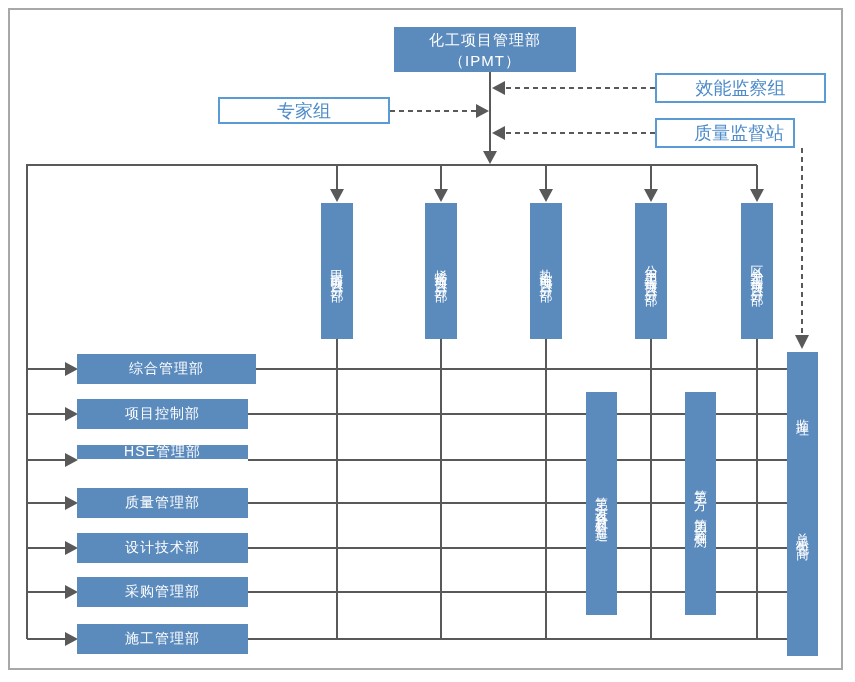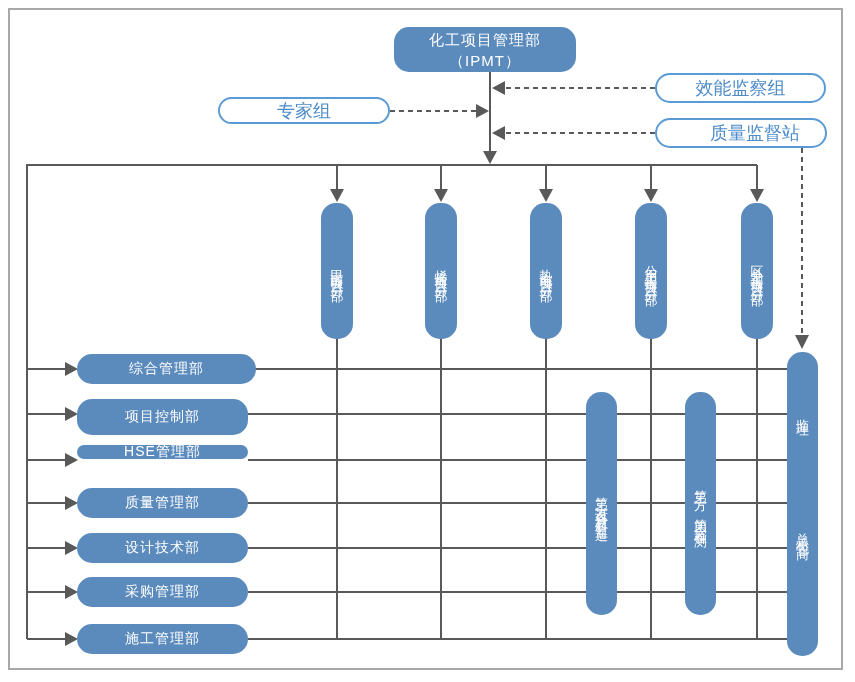--- a/index.html
+++ b/index.html
@@ -10,21 +10,20 @@
   .frame{
     position:absolute;left:8px;top:8px;width:835px;height:662px;
     border:2px solid var(--frame-color,#a8a8a8);
     box-sizing:border-box;pointer-events:none;
   }
   svg.connectors{position:absolute;left:0;top:0;z-index:1;}
   .box{
     position:absolute;z-index:2;box-sizing:border-box;
     display:flex;align-items:center;justify-content:center;
     text-align:center;
-    border-radius:15px;
   }
   .blue{
     background:var(--box-fill,#5b8abd);
     color:#ffffff;
   }
   .outline{
     background:#ffffff;
     border:2px solid var(--box-outline-border,#5b9bd5);
     color:var(--outline-text,#4d8bc9);
     font-size:18px;
@@ -120,40 +119,40 @@
   </svg>
 
   <div class="box blue topbox" style="left:394px;top:27px;width:182px;height:45px;">
     <div>化工项目管理部</div>
     <div>（IPMT）</div>
   </div>
 
   <div class="box outline" style="left:218px;top:97px;width:172px;height:27px;">专家组</div>
 
   <div class="box outline" style="left:655px;top:73px;width:171px;height:30px;">效能监察组</div>
-  <div class="box outline" style="left:655px;top:118px;width:172px;height:30px;padding-left:28px;">质量监督站</div>
+  <div class="box outline" style="left:655px;top:118px;width:140px;height:30px;padding-left:28px;">质量监督站</div>
 
   <div class="box blue" style="left:321px;top:203px;width:32px;height:136px;">
     <span class="vtext">甲醇项目分部</span>
     </div>
   <div class="box blue" style="left:425px;top:203px;width:32px;height:136px;">
     <span class="vtext">烯烃项目分部</span>
     </div>
   <div class="box blue" style="left:530px;top:203px;width:32px;height:136px;">
     <span class="vtext">热电项目分部</span>
     </div>
   <div class="box blue" style="left:635px;top:203px;width:32px;height:136px;">
     <span class="vtext">公用工程项目分部</span>
     </div>
   <div class="box blue" style="left:741px;top:203px;width:32px;height:136px;">
     <span class="vtext">区外工程项目分部</span>
     </div>
 
   <div class="box blue hbox" style="left:77px;top:354px;width:179px;height:30px;">综合管理部</div>
-  <div class="box blue hbox" style="left:77px;top:399px;width:171px;height:36px;">项目控制部</div>
+  <div class="box blue hbox" style="left:77px;top:399px;width:171px;height:30px;">项目控制部</div>
   <div class="box blue hbox" style="left:77px;top:445px;width:171px;height:14px;">HSE管理部</div>
   <div class="box blue hbox" style="left:77px;top:488px;width:171px;height:30px;">质量管理部</div>
   <div class="box blue hbox" style="left:77px;top:533px;width:171px;height:30px;text-align:center;">设计技术部</div>
   <div class="box blue hbox" style="left:77px;top:577px;width:171px;height:30px;">采购管理部</div>
   <div class="box blue hbox" style="left:77px;top:624px;width:171px;height:30px;">施工管理部</div>
 
   <div class="box blue" style="left:586px;top:392px;width:31px;height:223px;">
     <span class="vtext">第三方设备材料监造</span>
     </div>
   <div class="box blue" style="left:685px;top:392px;width:31px;height:223px;">

